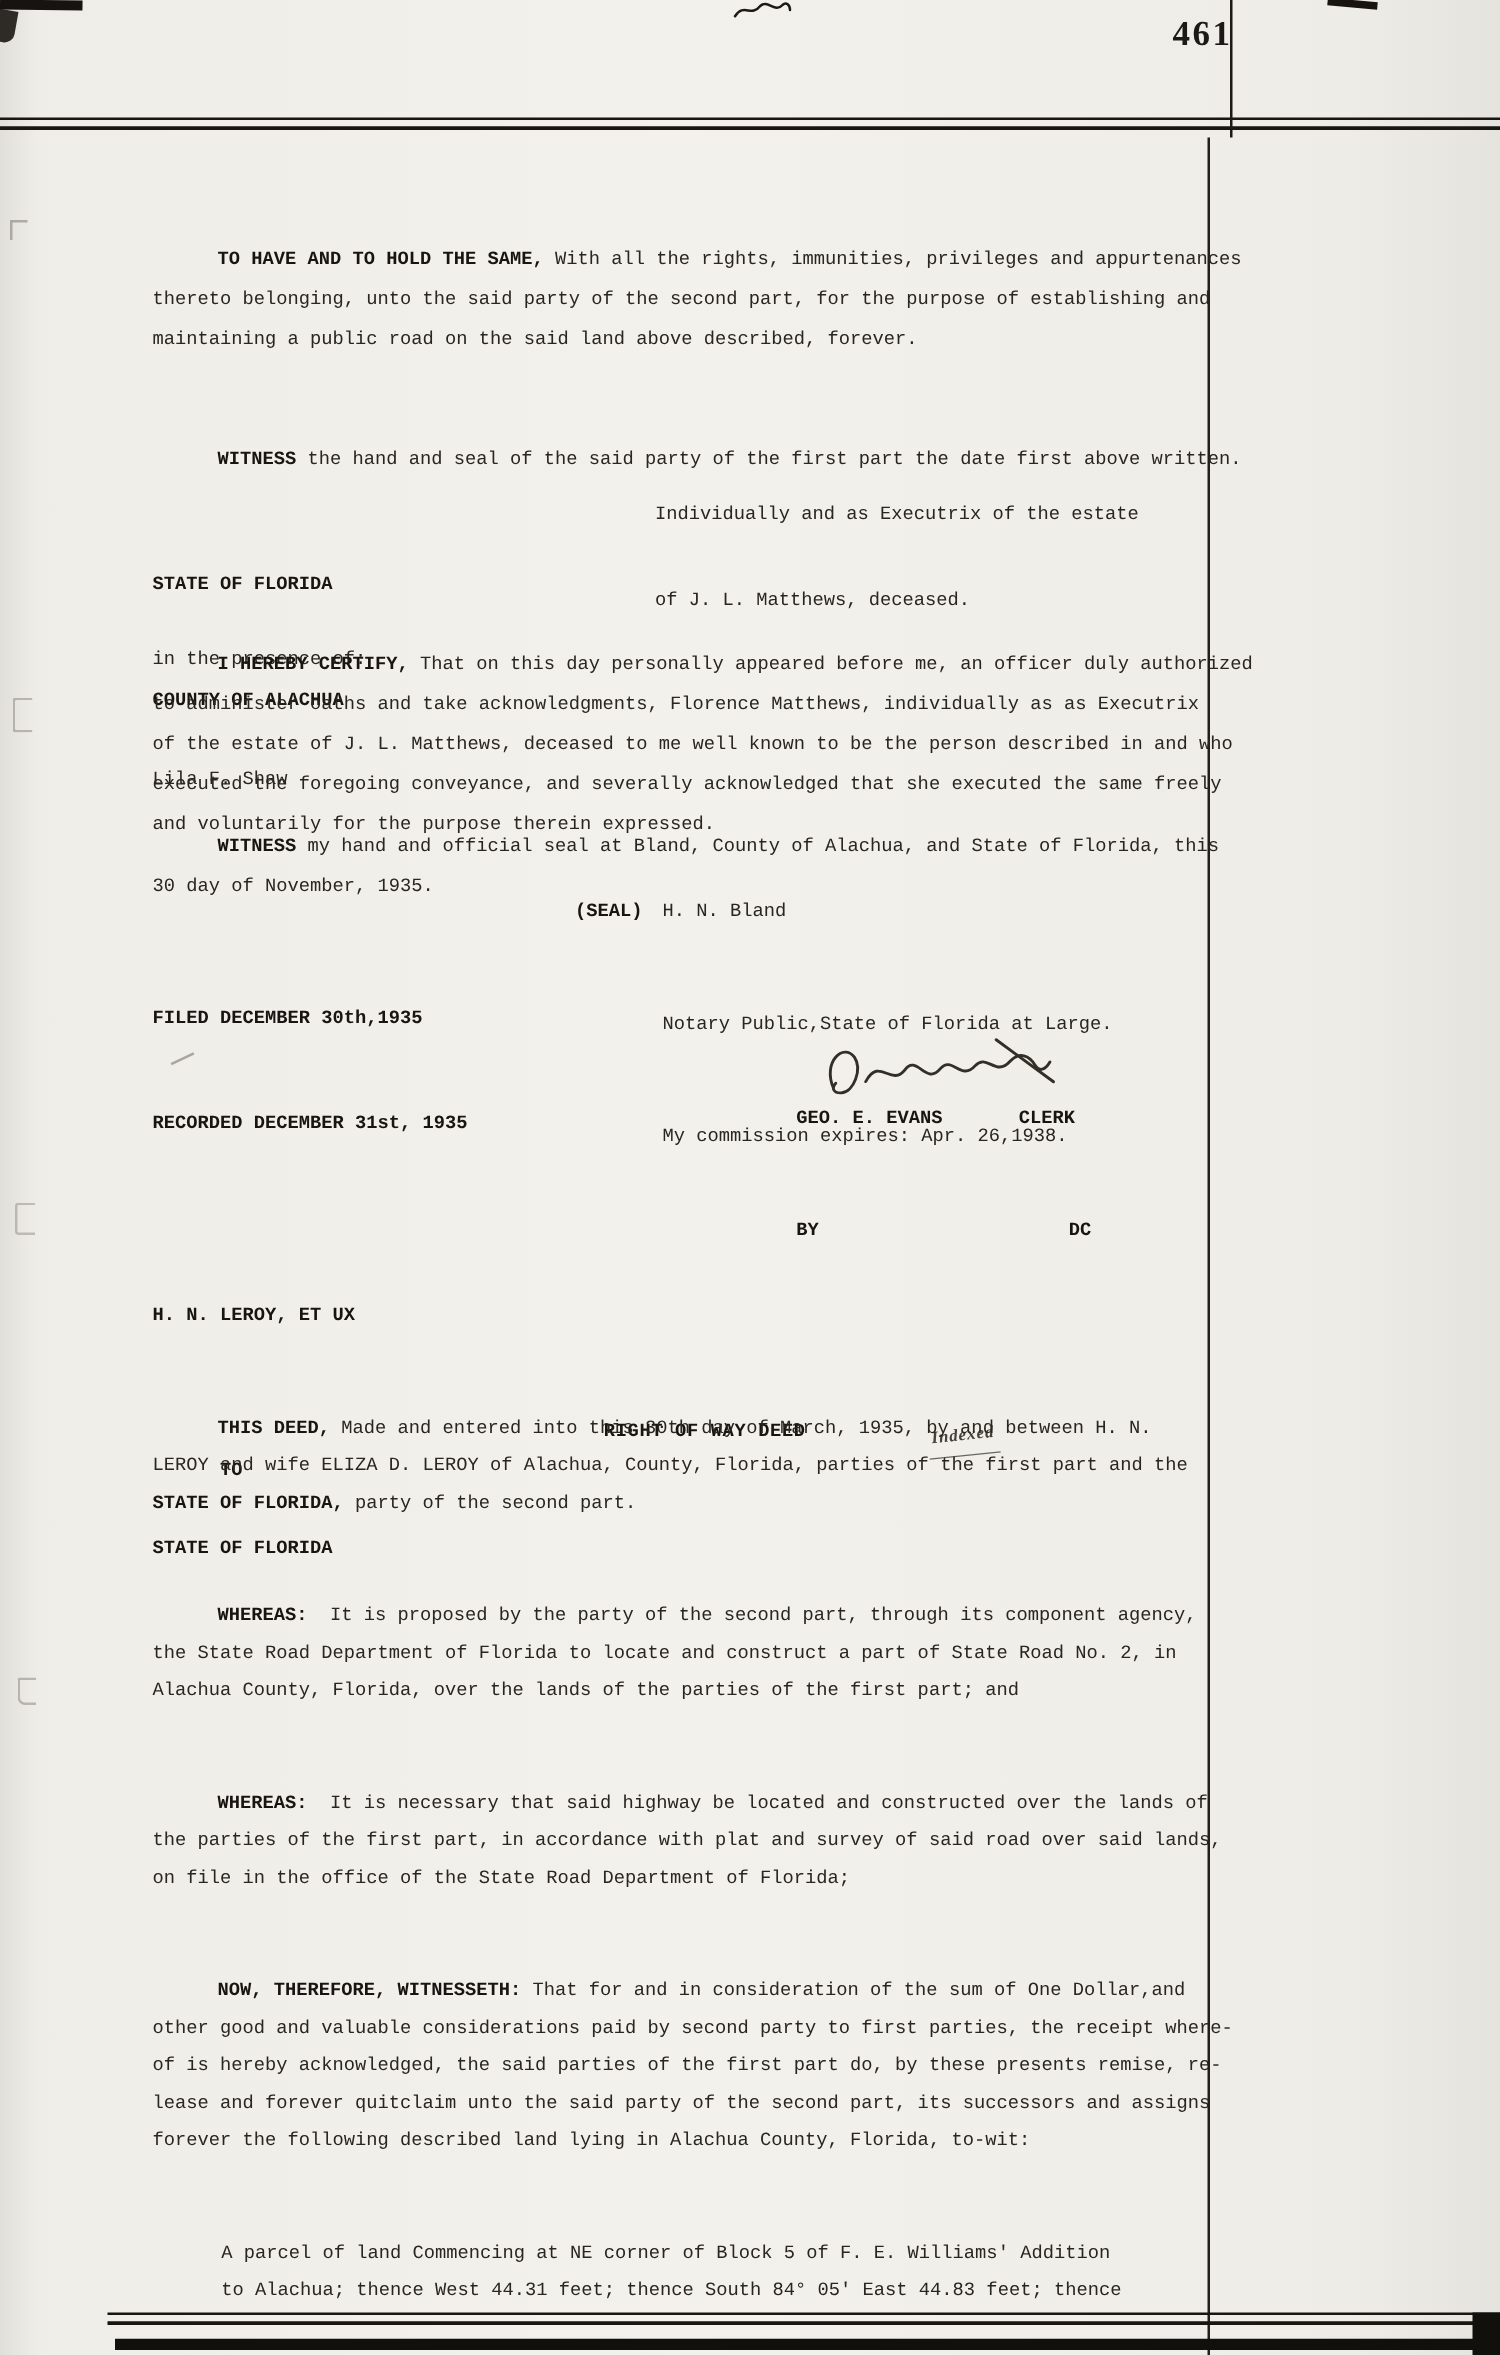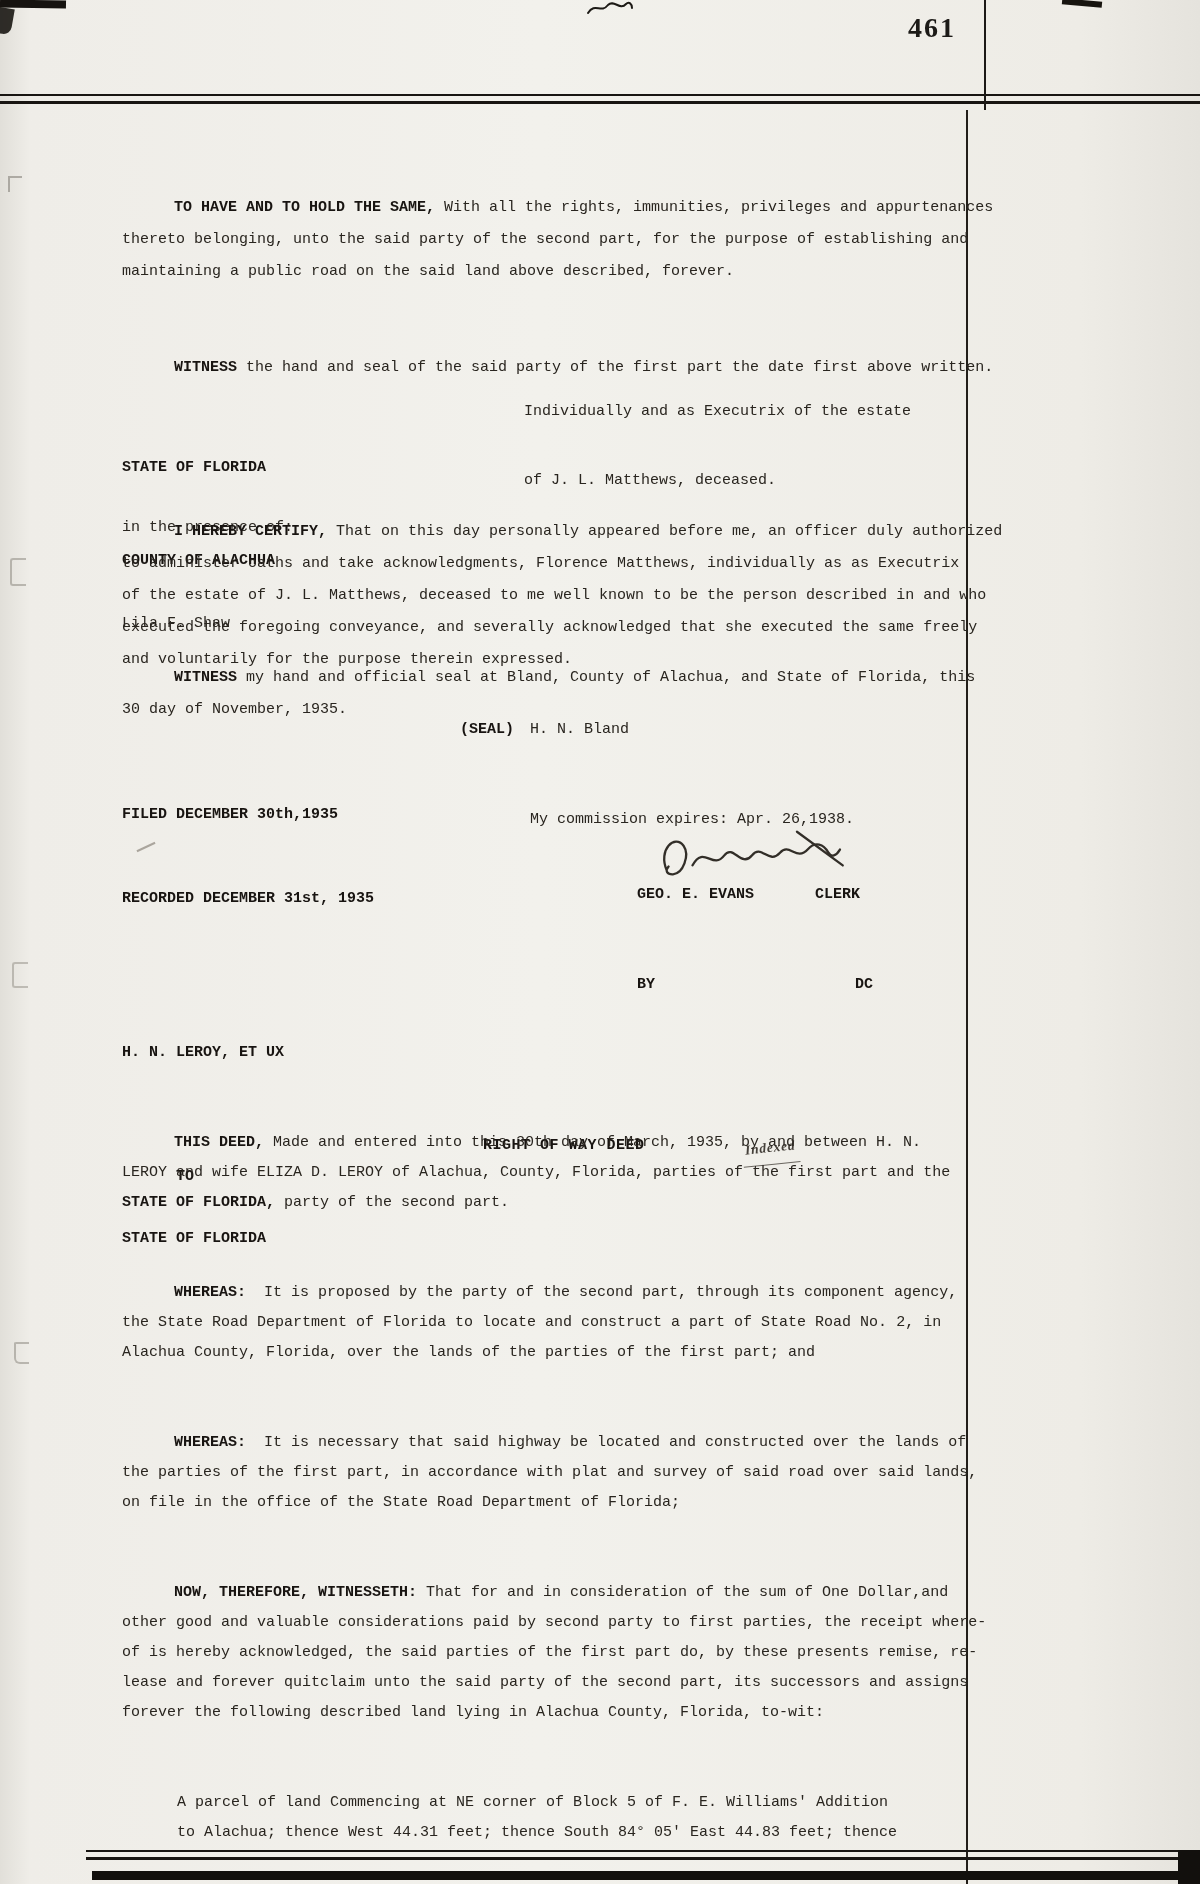--- a/index.html
+++ b/index.html
@@ -7,21 +7,21 @@
   .page {
     position:relative; width:1200px; height:1884px; margin:0 auto; overflow:hidden;
     background: linear-gradient(90deg,#e1dfd9 0%, #efede8 2.5%, #f2f1ec 45%, #eeece6 90%, #e5e3dd 100%);
     font-family:"Liberation Mono","DejaVu Sans Mono",monospace;
     color:#29251f;
   }
   .page p { margin:0; }
   .mono { font-size:15px; white-space:pre; }
   .b { font-weight:bold; color:#181411; }
 
-  .page-number { position:absolute; left:908px; top:12px; font-family:"Liberation Serif","DejaVu Serif",serif;
+  .page-number { position:absolute; left:938px; top:12px; font-family:"Liberation Serif","DejaVu Serif",serif;
     font-size:28px; font-weight:600; letter-spacing:2px; color:#1c1a17; }
   .header-title { position:absolute; left:0; top:55px; width:1000px; text-align:center;
     font-family:"Liberation Serif","DejaVu Serif",serif; font-size:16.5px; font-weight:700;
     letter-spacing:1.4px; color:#211e1a; }
 
   .rule-a { position:absolute; left:0; top:94px;  width:1200px; height:2px; background:#181512; }
   .rule-b { position:absolute; left:0; top:101px; width:1200px; height:3px; background:#181512; }
   .vline-top  { position:absolute; left:984px; top:0;     width:2px; height:110px;  background:#1c1916; }
   .vline-main { position:absolute; left:966px; top:110px; width:2px; height:1774px; background:#221e19; }
   .rule-bot-a { position:absolute; left:86px; top:1850px; width:1114px; height:2px; background:#181512; }
@@ -126,20 +126,21 @@
 and voluntarily for the purpose therein expressed.</span></p>
   </section>
 
   <section class="b-wseal mono">
     <p class="para"><span class="b">WITNESS</span><span> my hand and official seal at Bland, County of Alachua, and State of Florida, this
 30 day of November, 1935.</span></p>
   </section>
 
   <section class="b-notary mono">
     <div class="n1"><span class="b seal">(SEAL)</span><span>H. N. Bland</span></div>
+    <div class="n2">Notary Public,State of Florida at Large.</div>
     <div class="n2">My commission expires: Apr. 26,1938.</div>
   </section>
 
   <section class="b-filed mono">
     <p class="b">FILED DECEMBER 30th,1935</p>
     <p class="b">RECORDED DECEMBER 31st, 1935</p>
   </section>
 
   <section class="b-clerk mono">
     <div class="c1"><span class="b cname">GEO. E. EVANS</span><span class="b">CLERK</span></div>

